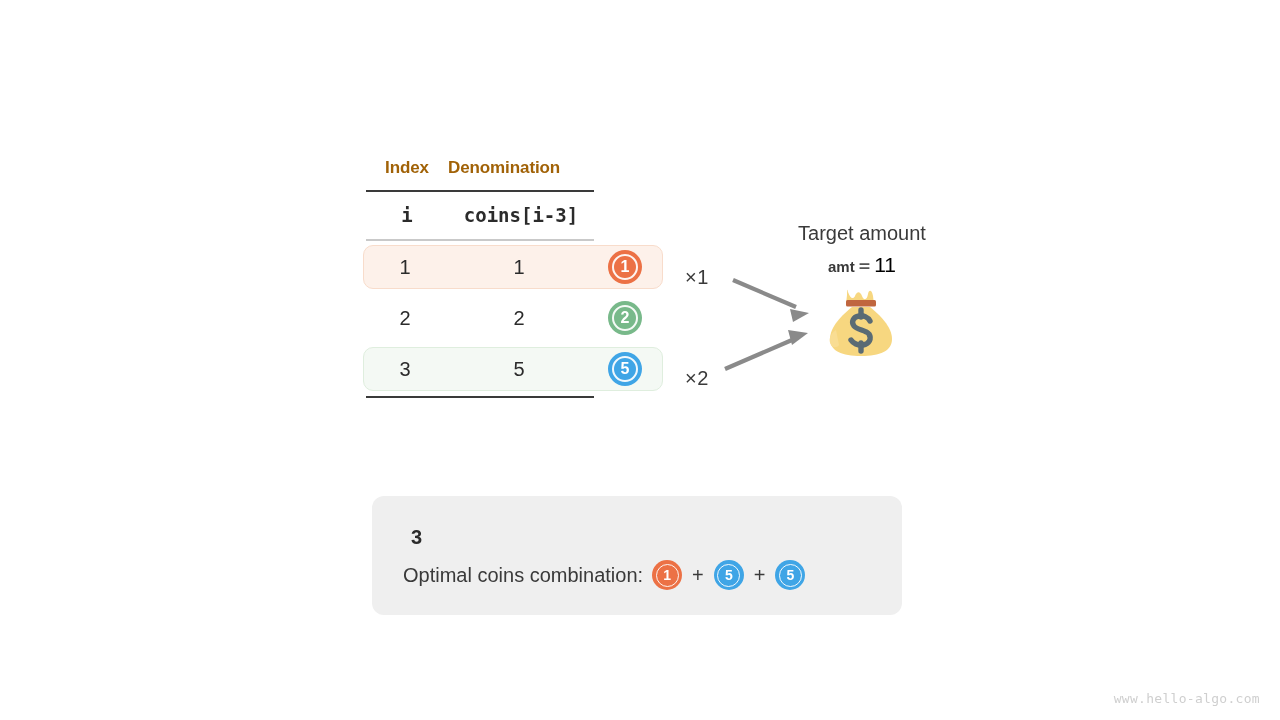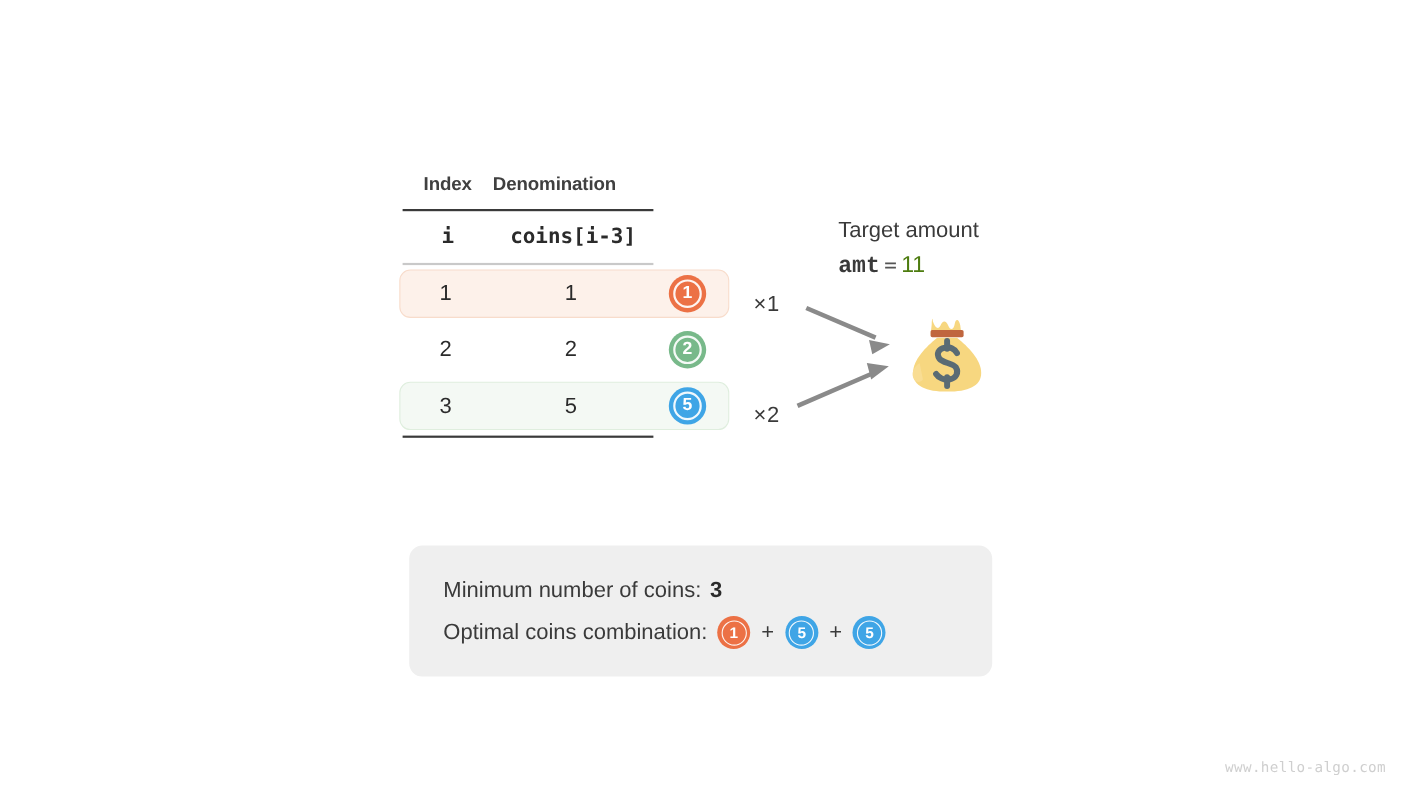--- a/index.html
+++ b/index.html
@@ -30,21 +30,21 @@
   }
 
   .table-header-row {
     display: flex;
     align-items: baseline;
     height: 32px;
   }
   .th {
     font-size: 17px;
     font-weight: bold;
-    color: #404040;
+    color: #a16207;
     letter-spacing: -0.1px;
   }
   .th.col-index {
     width: 82px;
     text-align: center;
   }
   .th.col-denom {
     flex: 1;
     text-align: left;
   }
@@ -167,49 +167,49 @@
     position: absolute;
     font-size: 20px;
     color: #3a3a3a;
     letter-spacing: 0.5px;
   }
 
   
   #target-amount {
     position: absolute;
     left: 762px;
-    top: 194px;
+    top: 218px;
     width: 200px;
-    text-align: left;
+    text-align: center;
   }
   #target-amount .ta-title {
     font-size: 20px;
     color: #3a3a3a;
     line-height: 30px;
   }
   #target-amount .ta-expr {
     font-size: 19px;
     line-height: 34px;
     color: #3a3a3a;
   }
   #target-amount .ta-var {
-    font-family: Liberation Mono, monospace;
-    font-weight: bold;
-    font-size: 21px;
+    font-family: Liberation Sans, sans-serif;
+    font-weight: bold;
+    font-size: 15px;
   }
   #target-amount .ta-eq {
     font-family: "DejaVu Sans Mono", monospace;
     font-weight: normal;
     color: #555;
     padding: 0 4px;
   }
   #target-amount .ta-val {
     font-family: "Liberation Sans", sans-serif;
     font-size: 21px;
-    color: #4d7c0f;
+    color: #000000;
   }
 
   
   #arrows {
     position: absolute;
     left: 720px;
     top: 268px;
   }
   #money-bag {
     position: absolute;
@@ -357,21 +357,20 @@
         <path d="M44 35 C42 31 37 29 33 30 C27 31 25 36 28 40 C31 44 40 44 43 48 C46 53 43 58 37 59 C32 60 27 57 25 54"></path>
         <line x1="35" y1="24" x2="35" y2="31"></line>
         <line x1="35" y1="57" x2="35" y2="65"></line>
       </g>
     </svg>
   </div>
 
   <div id="result-panel">
 
     <div class="result-line">
-      <span class="label">Minimum number of coins:</span>
       <span class="value-strong">3</span>
     </div>
 
     <div class="result-line">
       <span class="label">Optimal coins combination:</span>
       <span class="combo">
         <span class="coin size-sm c-orange">
           <span>1</span>
         </span>
         <span class="plus">+</span>

